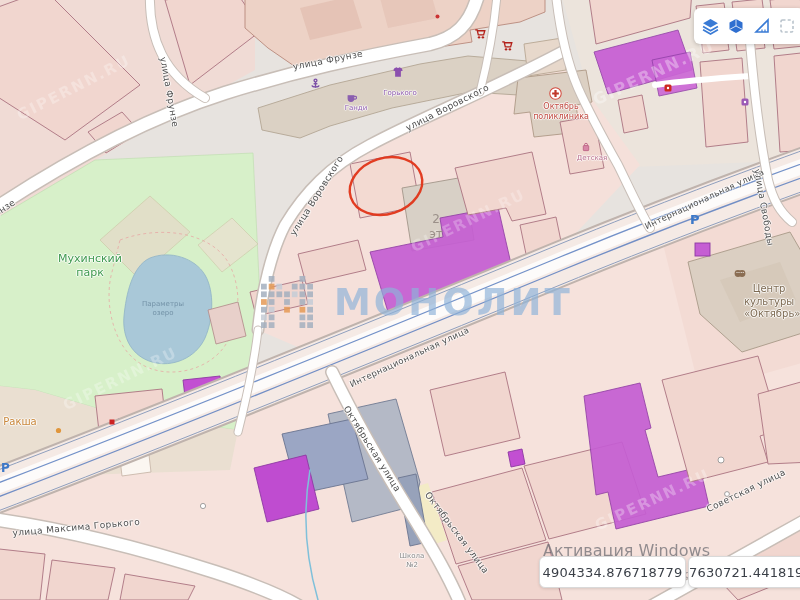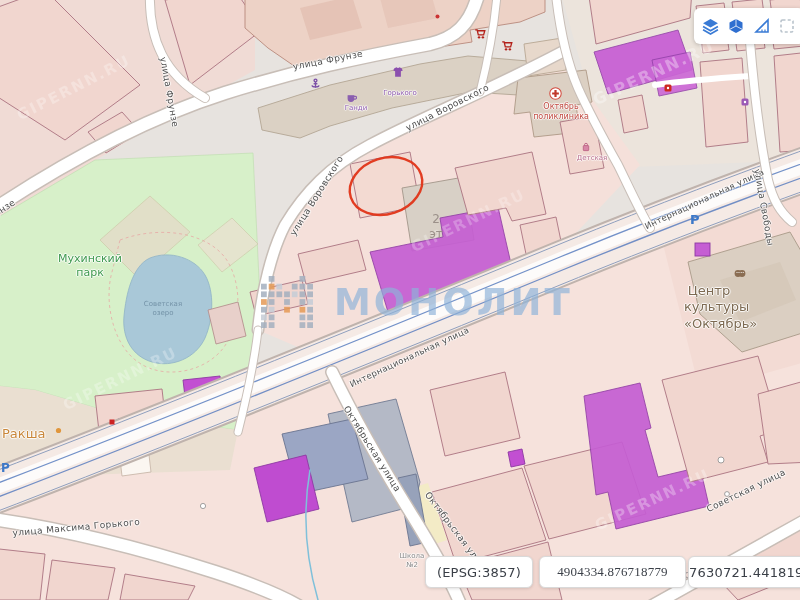--- a/index.html
+++ b/index.html
@@ -230,31 +230,31 @@
   <span class="street" style="left:348px;top:380px;transform:rotate(-25deg);font-size:8.5px">Интернациональная улица</span>
   <span class="street" style="left:643px;top:222px;transform:rotate(-25deg);font-size:8.5px">Интернациональная улица</span>
   <span class="street" style="left:762px;top:168px;transform:rotate(80deg)">улица Свободы</span>
   <span class="street" style="left:350px;top:404px;transform:rotate(58deg)">Октябрьская улица</span>
   <span class="street" style="left:431px;top:490px;transform:rotate(53deg)">Октябрьская улица</span>
   <span class="street" style="left:12px;top:528px;transform:rotate(-5deg)">улица Максима Горького</span>
   <span class="street" style="left:705px;top:505px;transform:rotate(-26deg)">Советская улица</span>
 
   <span class="place" style="left:48px;top:252px;width:84px;font-size:11px;color:#3f9a4f">Мухинский
 парк</span>
-  <span class="place" style="left:135px;top:300px;width:56px;font-size:7px;color:#7493a8;text-shadow:none">Советская
+  <span class="place" style="left:135px;top:300px;width:56px;font-size:7px;color:#7493a8;text-shadow:none">Параметры
 озеро</span>
   <span class="place" style="left:520px;top:102px;width:82px;font-size:8px;color:#c24b43">Октябрь
 поликлиника</span>
   <span class="place" style="left:570px;top:154px;width:44px;font-size:7px;color:#b96e8e">Детская</span>
-  <span class="place" style="left:684px;top:283px;width:50px;font-size:13px;color:#7d6a52">Центр
+  <span class="place" style="left:744px;top:283px;width:50px;font-size:10px;color:#7d6a52">Центр
 культуры
 «Октябрь»</span>
   <span class="place" style="left:390px;top:552px;width:44px;font-size:7px;color:#8a8a8a">Школа
 №2</span>
-  <span class="place" style="left:2px;top:426px;width:36px;font-size:13px;color:#c9873b">Ракша</span>
+  <span class="place" style="left:2px;top:416px;width:36px;font-size:10px;color:#c9873b">Ракша</span>
   <span class="place" style="left:424px;top:212px;width:24px;font-size:12px;color:#9b9089;text-shadow:none">2 эт</span>
   <span class="place" style="left:338px;top:104px;width:36px;font-size:7px;color:#8f5bb0">Ганди</span>
   <span class="place" style="left:380px;top:89px;width:40px;font-size:7px;color:#8f5bb0">Горького</span>
 
   <span class="psym" style="left:690px;top:212px;font-size:13px;color:#3c78c8">P</span>
   <span class="psym" style="left:1px;top:461px;font-size:12px;color:#3c78c8">P</span>
 
   <span class="poi" style="left:310px;top:78px">
     <svg width="11" height="11" viewBox="0 0 10 10">
         <g stroke="#7b4fa6" stroke-width="1.2" fill="none">
@@ -355,18 +355,18 @@
         <path d="M11,14 L11,11.5 M8,14 L8,11.5" stroke="#3a7bd5" stroke-width="1.2"></path>
         </svg>
       </span>
     <span class="tbtn">
       <svg width="16" height="16" viewBox="0 0 16 16">
         <rect x="2" y="2" width="12" height="12" rx="1.5" fill="none" stroke="#b9c3cc" stroke-width="1.6" stroke-dasharray="3,2.2"></rect>
         </svg>
       </span>
   </div>
 
+  <div class="act-title">Активация Windows</div>
   <div class="act-sub">Чтобы активировать Windows, перейдите в раздел "Параметры".</div>
 
-  <div class="statusbox" style="left:425px;width:106px;">(EPSG:3857)</div>
-  <div class="statusbox" style="left:539px;width:145px;font-family:Liberation Serif, serif;">4904334.876718779</div>
+  <div class="statusbox" style="left:539px;width:145px;">4904334.876718779</div>
   <div class="statusbox" style="left:688px;width:140px;">7630721.441819922</div>
 </div>
 
 </body></html>

